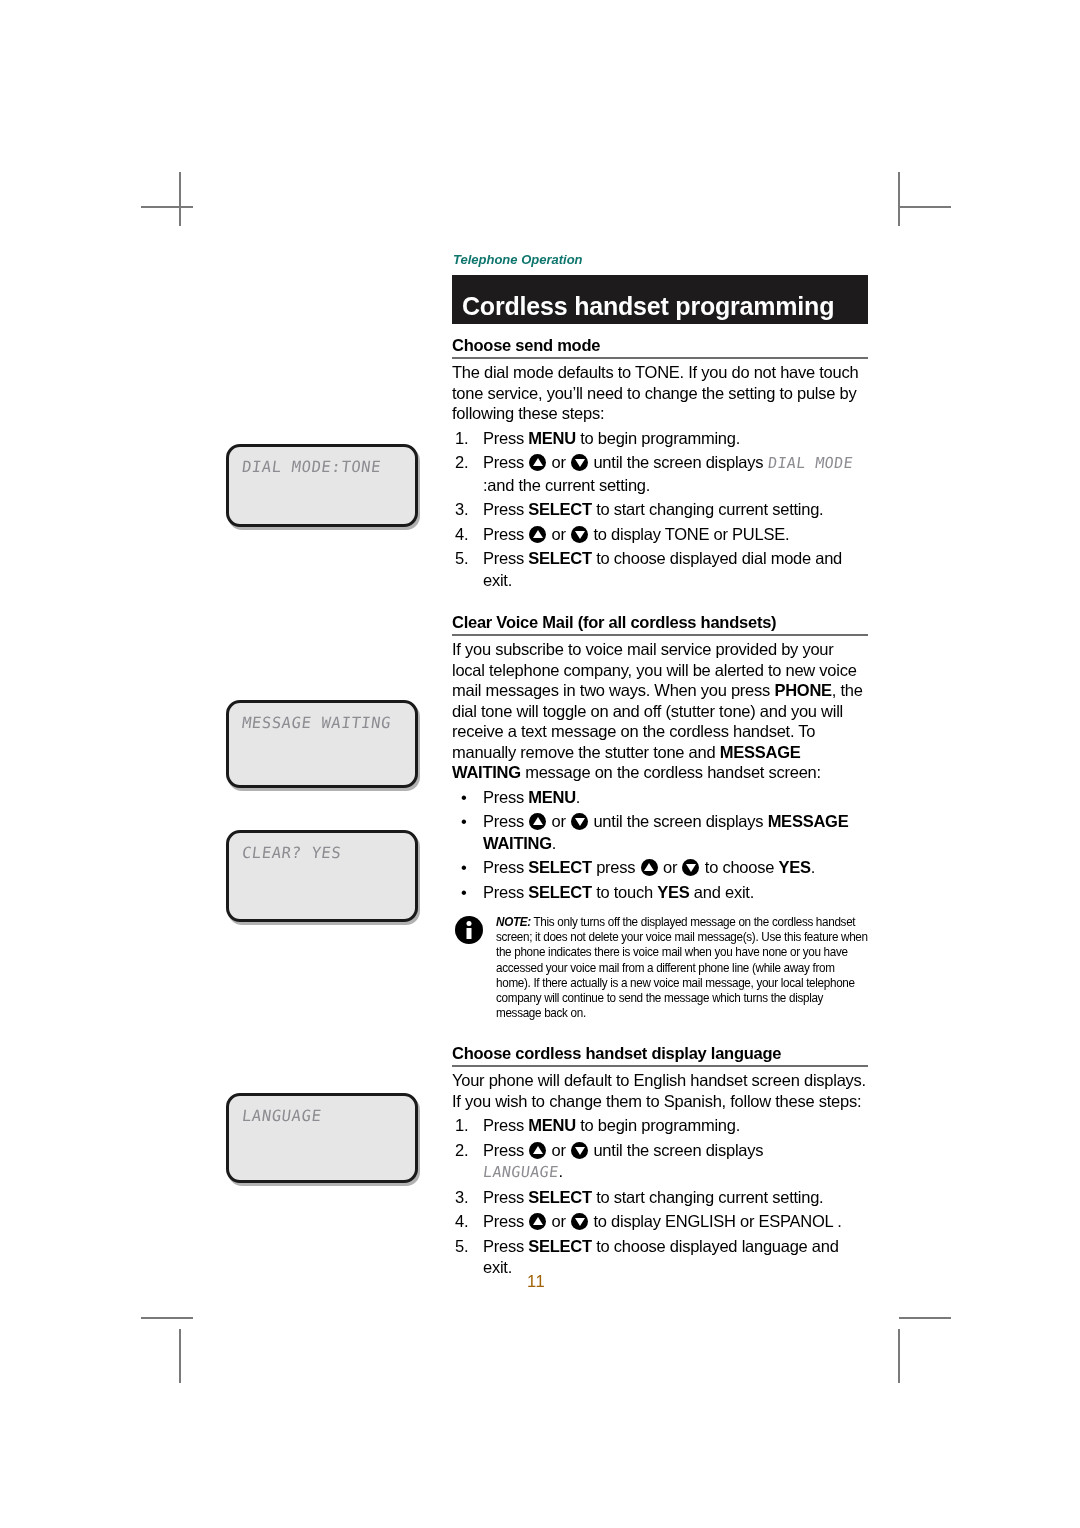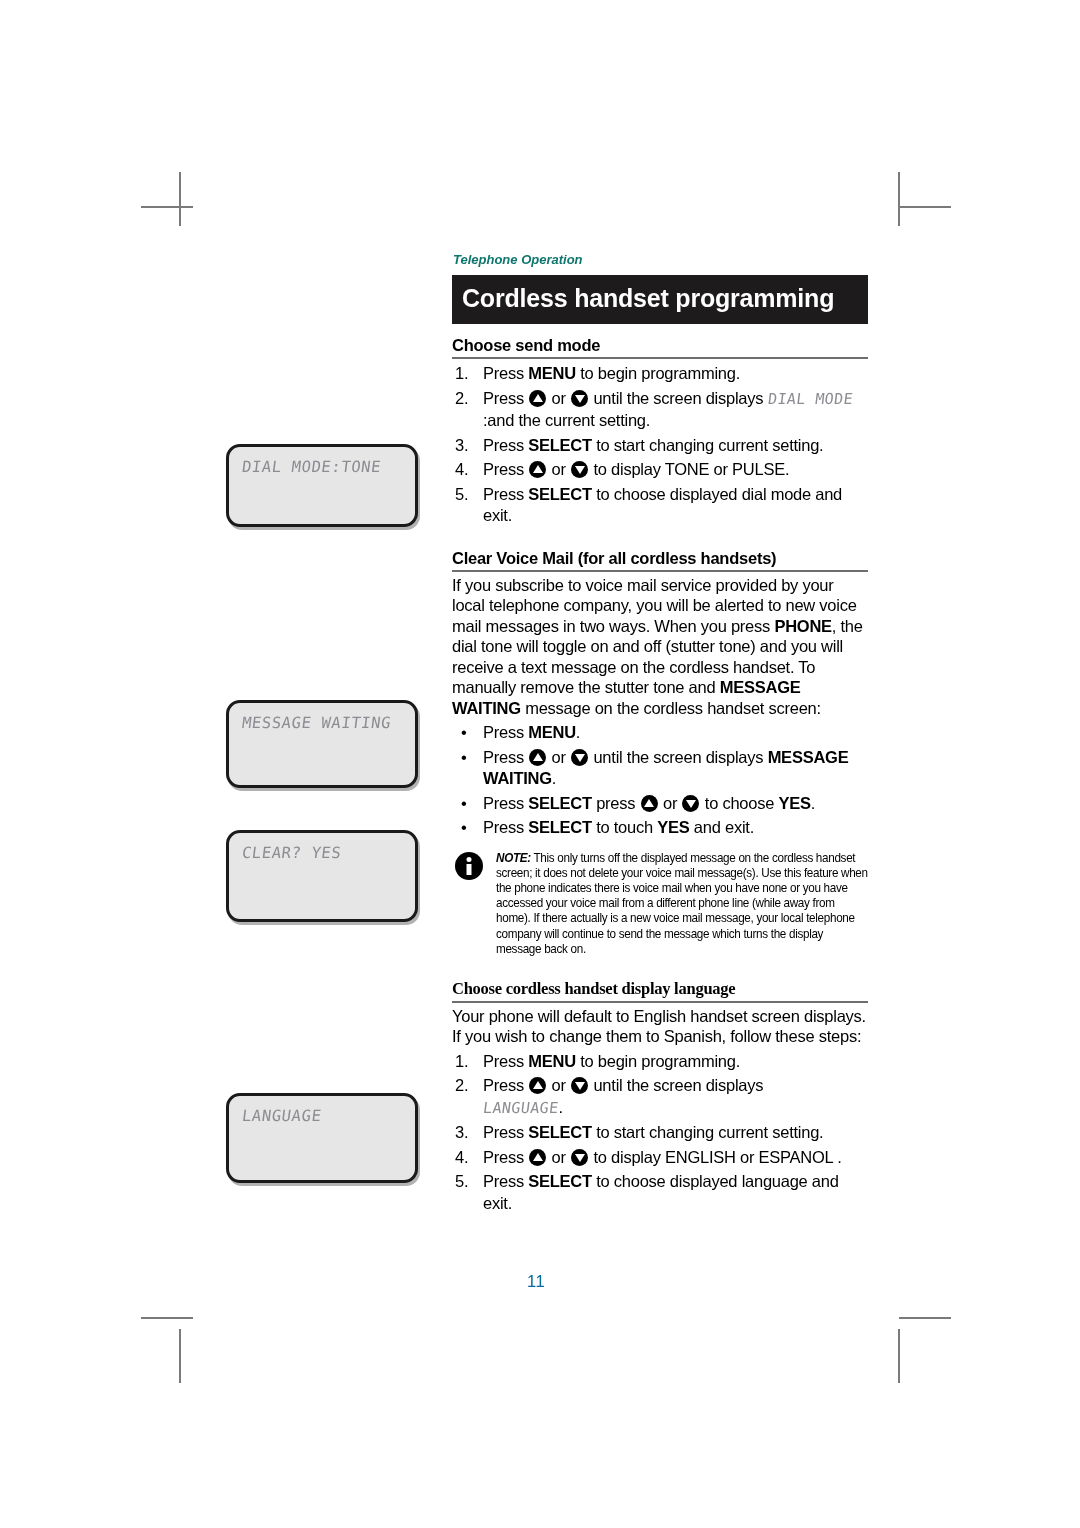--- a/index.html
+++ b/index.html
@@ -69,21 +69,21 @@
     line-height: 16px;
     margin: 0 0 7px 1px;
   }
 
   .titlebar {
     background: #1d1b1b;
     height: 49px;
     margin: 0 0 0 0;
     width: 416px;
     display: flex;
-    align-items: center;
+    align-items: flex-end;
     padding: 0 0 4px 10px;
     box-sizing: border-box;
   }
   .titlebar h1 {
     margin: 0;
     color: #ffffff;
     font-size: 25px;
     font-weight: 700;
     letter-spacing: -0.2px;
     line-height: 28px;
@@ -229,21 +229,21 @@
     font-style: italic;
   }
 
   
   .pageno {
     position: absolute;
     left: 527px;
     top: 1272px;
     font-size: 16.5px;
     letter-spacing: 0.5px;
-    color: #0369a1;
+    color: #a16207;
   }
 </style>
 </head>
 <body>
 
 <div id="page">
 
   <div class="crop v" style="left:179px; top:172px;  height:54px;"></div>
   <div class="crop h" style="left:141px; top:206px;  width:52px;"></div>
   <div class="crop v" style="left:898px; top:172px;  height:54px;"></div>
@@ -272,20 +272,21 @@
   <div id="col">
 
     <div class="kicker">Telephone Operation</div>
 
     <div class="titlebar">
       <h1>Cordless handset programming</h1>
     </div>
 
     <h2 class="sect">Choose send mode</h2>
     <div class="rule"></div>
+    <p class="body">The dial mode defaults to TONE. If you do not have touch tone service, you’ll need to change the setting to pulse by following these steps:</p>
 
     <ol class="steps">
       <li>
         <span class="num">1.</span><span>Press </span><b>MENU</b><span> to begin programming.</span>
       </li>
       <li>
         <span class="num">2.</span><span>Press </span><span class="key up"></span><span> or </span><span class="key down"></span><span> until the screen displays </span><span class="lcdinline">DIAL MODE</span><span>:and the current setting.</span>
       </li>
       <li>
         <span class="num">3.</span><span>Press </span><b>SELECT</b><span> to start changing current setting.</span>
@@ -318,21 +319,21 @@
     </ul>
 
     <div class="note">
       <span class="info-icon">
         <span class="dot"></span>
         <span class="stem"></span>
       </span>
       <p><span class="nlabel">NOTE:</span><span> This only turns off the displayed message on the cordless handset screen; it does not delete your voice mail message(s). Use this feature when the phone indicates there is voice mail when you have none or you have accessed your voice mail from a different phone line (while away from home). If there actually is a new voice mail message, your local telephone company will continue to send the message which turns the display message back on.</span></p>
     </div>
 
-    <h2 class="sect" style="margin-top:22px;font-family:Liberation Serif, serif;">Choose cordless handset display language</h2>
+    <h2 class="sect" style="margin-top:22px;">Choose cordless handset display language</h2>
     <div class="rule"></div>
     <p class="body">Your phone will default to English handset screen displays. If you wish to change them to Spanish, follow these steps:</p>
 
     <ol class="steps">
       <li>
         <span class="num">1.</span><span>Press </span><b>MENU</b><span> to begin programming.</span>
       </li>
       <li>
         <span class="num">2.</span><span>Press </span><span class="key up"></span><span> or </span><span class="key down"></span><span> until the screen displays </span><br><span class="lcdinline">LANGUAGE</span><span>.</span>
       </li>

